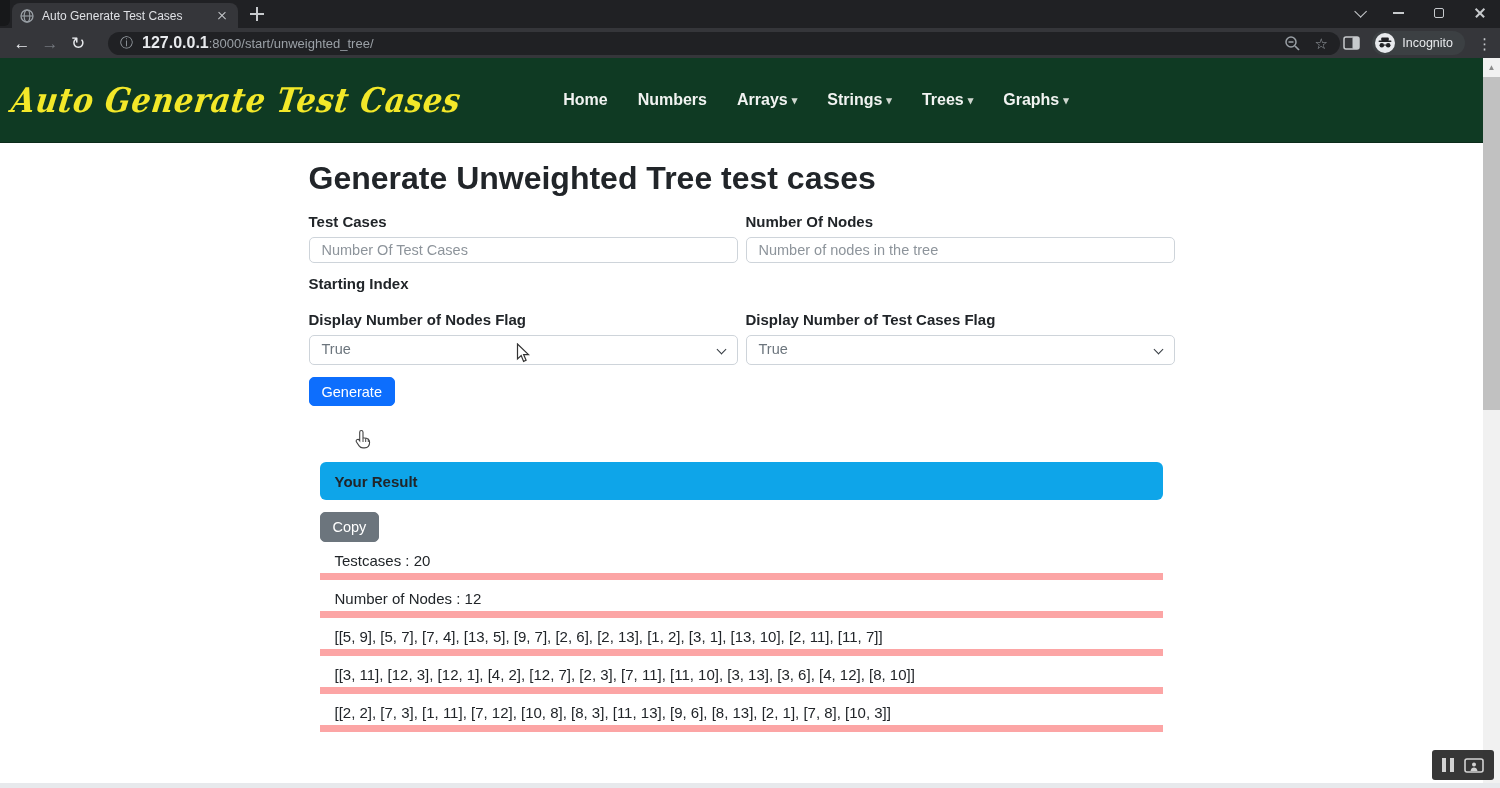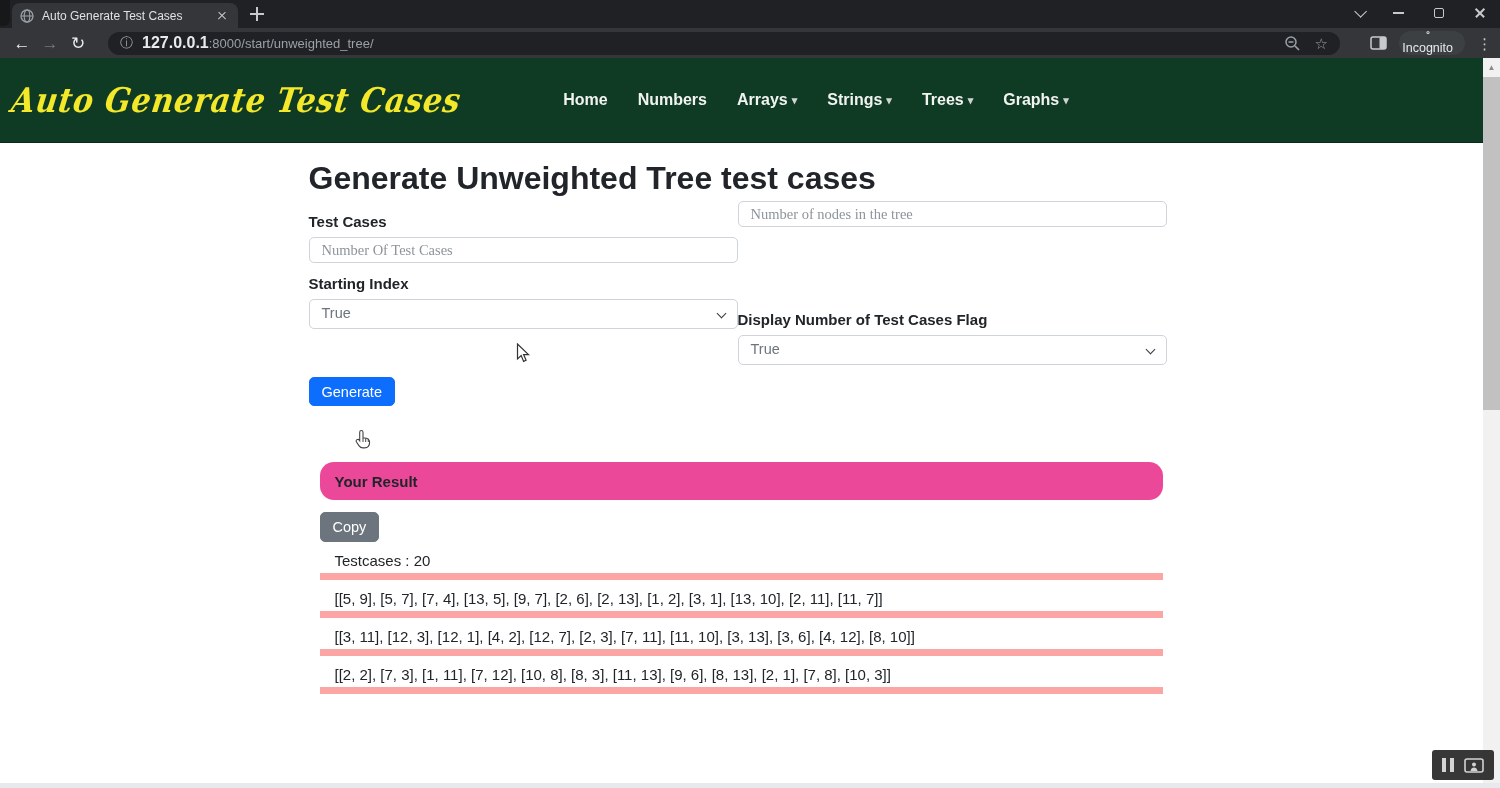--- a/index.html
+++ b/index.html
@@ -29,46 +29,46 @@
   .nav-btn { color:#e8eaed; font-size:17px; line-height:1; width:28px; text-align:center; }
   .nav-btn.back { margin-left:8px; }
   .nav-btn.fwd { color:#73777d; }
   .omnibox { position:absolute; left:108px; top:3.5px; width:1232px; height:23px; background:#202124; border-radius:12px; display:flex; align-items:center; padding:0 12px; }
   .site-info { color:#9aa0a6; font-size:13px; margin-right:9px; }
   .url-host { color:#e8eaed; font-size:16px; font-weight:700;text-align:center; }
   .url-path { color:#9aa0a6; font-size:13px; }
   .omni-right { position:absolute; right:12px; display:flex; align-items:center; gap:14px; }
   .star { color:#9aa0a6; font-size:15px; line-height:1; }
   .after-omni { position:absolute; right:8px; top:0; height:30px; display:flex; align-items:center; gap:12px; }
-  .incog-badge { display:flex; align-items:center; gap:7px; background:#3c4043; border-radius:12px; height:24px; padding:0 12px 0 3px;flex-direction:column; }
+  .incog-badge { display:flex; align-items:center; gap:7px; background:#3c4043; border-radius:12px; height:24px; padding:0 12px 0 3px; }
   .incog-label { color:#e8eaed; font-size:12.5px; }
   .dots { color:#c7cacd; font-size:15px; letter-spacing:0; line-height:1; }
 
   
   .page { position:absolute; left:0; top:58px; width:1483px; height:730px; background:#fff; overflow:hidden; }
   .navbar { width:1483px; height:85px; background:#0f3a23; border-bottom:1px solid rgba(0,0,0,.25); display:flex; align-items:center; }
   .brand { font-family:"DejaVu Serif", serif; font-style:italic; font-weight:700; font-size:34px; color:#f3e829; margin-left:12px; transform:skewX(-8deg) scaleX(.88); transform-origin:left center; white-space:nowrap; letter-spacing:1px; }
   .nav-links { display:flex; align-items:center; gap:8px; margin-left:30px; }
   .nav-item { color:#f1f3f1; font-size:16px; font-weight:600; padding:8px 11px; white-space:nowrap; cursor:pointer; }
   .nav-caret { font-size:11px; color:#cfd6cf; margin-left:4px; vertical-align:1px; }
 
   .container { width:866px; margin:0 auto; }
   h1.page-title { margin-top:16px; font-size:32px; line-height:38px; font-weight:700; color:#212529; }
-  .form-grid { display:flex; margin-top:4px; }
+  .form-grid { display:flex; gap:8px; margin-top:4px; }
   .col { width:429px; }
   .full { width:866px; }
   .field-label { display:block; font-size:15px; font-weight:700; color:#212529; margin-top:12px; margin-bottom:7px; }
-  .text-input { width:100%; height:24px; border:1px solid #ced4da; border-radius:5px; padding:12px 12px; font-size:14.5px; font-family:Liberation Serif, serif; color:#212529; outline:none; }
+  .text-input { width:100%; height:24px; border:1px solid #ced4da; border-radius:5px; padding:12px 12px; font-size:14.5px; font-family:Liberation Sans, sans-serif; color:#212529; outline:none; }
   .text-input::placeholder { color:#8d949b; }
   .select { position:relative; width:100%; height:30px; border:1px solid #ced4da; border-radius:5px; padding:5px 26px 0 12px; font-size:14.5px; color:#6c757d; background:#fff; cursor:pointer; }
   .select-caret { position:absolute; right:12px; top:10px; width:7px; height:7px; border-right:1.6px solid #343a40; border-bottom:1.6px solid #343a40; transform:rotate(45deg); }
   .btn-generate { margin-top:12px; height:29px; padding:0 12px; background:#0d6efd; border:1px solid #0d6efd; border-radius:5px; color:#fff; font-size:14.5px; font-family:"Liberation Sans",sans-serif; cursor:pointer; }
 
   .result { margin-top:56px; margin-left:11px; width:843px; }
-  .result-header { height:38px; background:#ec4899; border-radius:14px; display:flex; align-items:center; padding-left:15px; font-size:15px; font-weight:700; color:#212529; }
+  .result-header { height:38px; background:#0ea5e9; border-radius:6px; display:flex; align-items:center; padding-left:15px; font-size:15px; font-weight:700; color:#212529; }
   .btn-copy { margin-top:12px; height:30px; padding:0 12px; background:#6c757d; border:1px solid #6c757d; border-radius:5px; color:#fff; font-size:14.5px; font-family:"Liberation Sans",sans-serif; cursor:pointer; }
   .result-list { margin-top:0; }
   .result-row { height:38px; line-height:38px; padding-left:15px; font-size:15px; color:#212529; border-bottom:7px solid #fca5a5; white-space:nowrap; overflow:hidden; }
 
   
   .scrollbar { position:absolute; right:0; top:58px; width:17px; height:730px; background:#f1f1f1; }
   .scroll-arrow { display:block; text-align:center; color:#8b8b8b; font-size:8px; padding-top:5px; }
   .scroll-thumb { position:absolute; left:0; top:19px; width:17px; height:333px; background:#c1c1c1; }
 
   
@@ -156,30 +156,32 @@
 
     <div class="container">
       <h1 class="page-title">Generate Unweighted Tree test cases</h1>
 
       <div class="form-grid">
         <div class="col">
           <label class="field-label">Test Cases</label>
           <input class="text-input" type="text" placeholder="Number Of Test Cases" style="">
         </div>
         <div class="col">
+          <label class="field-label">Number Of Nodes</label>
           <input class="text-input" type="text" placeholder="Number of nodes in the tree" style="">
         </div>
       </div>
 
       <div class="full">
         <label class="field-label">Starting Index</label>
       </div>
 
       <div class="form-grid">
         <div class="col">
+          <label class="field-label">Display Number of Nodes Flag</label>
           <div class="select">
             <span>True</span>
             <span class="select-caret"></span>
           </div>
         </div>
         <div class="col">
           <label class="field-label">Display Number of Test Cases Flag</label>
           <div class="select">
             <span>True</span>
             <span class="select-caret"></span>
@@ -187,20 +189,21 @@
         </div>
       </div>
 
       <button class="btn-generate">Generate</button>
 
       <div class="result">
         <div class="result-header">Your Result</div>
         <button class="btn-copy">Copy</button>
         <div class="result-list">
           <div class="result-row">Testcases : 20</div>
+          <div class="result-row">Number of Nodes : 12</div>
           <div class="result-row">[[5, 9], [5, 7], [7, 4], [13, 5], [9, 7], [2, 6], [2, 13], [1, 2], [3, 1], [13, 10], [2, 11], [11, 7]]</div>
           <div class="result-row">[[3, 11], [12, 3], [12, 1], [4, 2], [12, 7], [2, 3], [7, 11], [11, 10], [3, 13], [3, 6], [4, 12], [8, 10]]</div>
           <div class="result-row">[[2, 2], [7, 3], [1, 11], [7, 12], [10, 8], [8, 3], [11, 13], [9, 6], [8, 13], [2, 1], [7, 8], [10, 3]]</div>
         </div>
       </div>
     </div>
   </div>
 
   <div class="scrollbar">
     <span class="scroll-arrow">▲</span>

